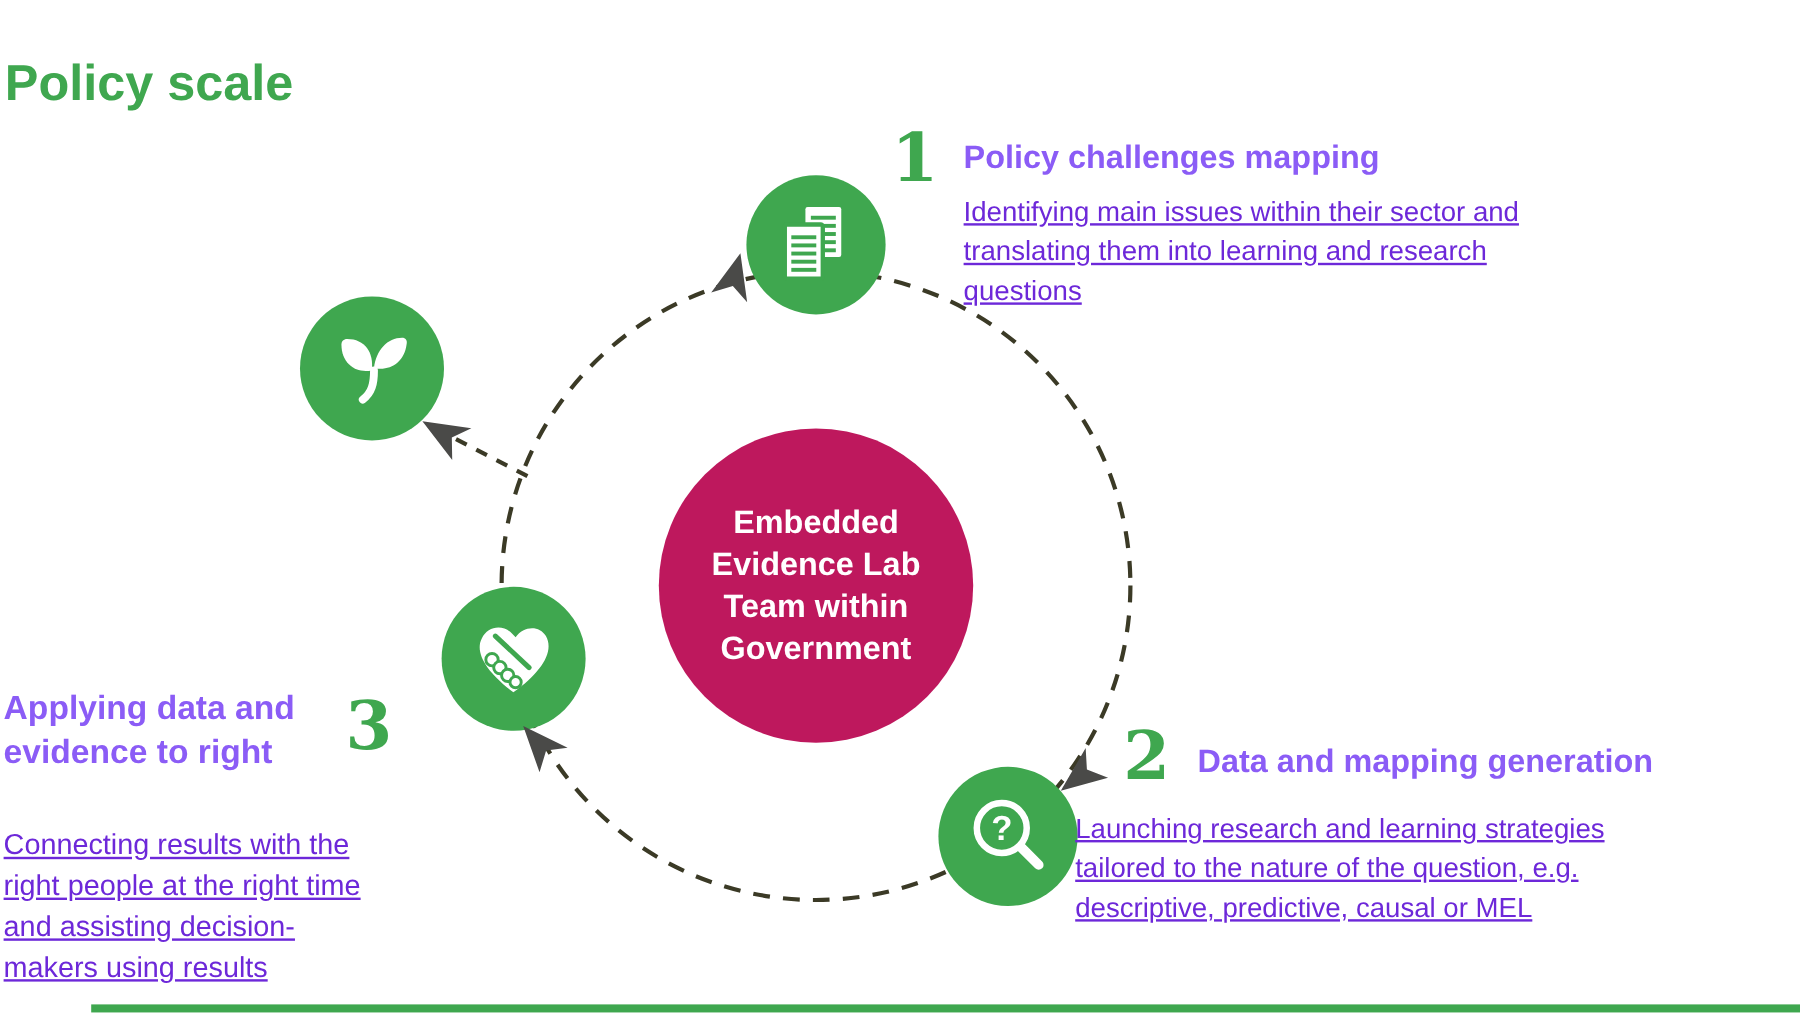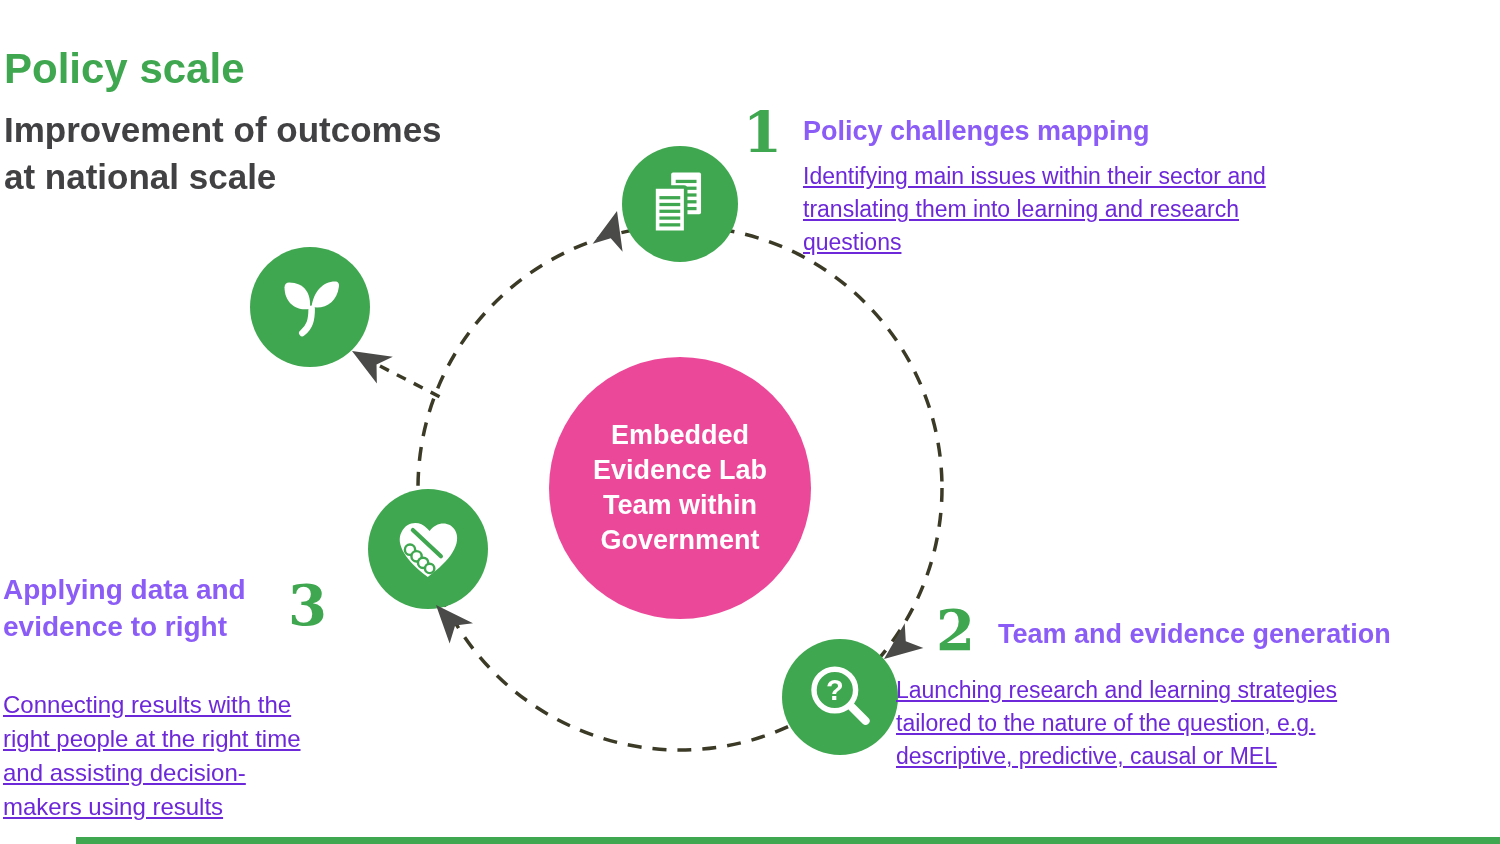--- a/index.html
+++ b/index.html
@@ -7,21 +7,21 @@
     position:relative;width:1500px;height:844px;background:#ffffff;
     overflow:hidden;font-family:"Liberation Sans",sans-serif;color:#414042;
   }
   .abs{position:absolute;}
   .page-title{left:4px;top:46px;font-size:42px;font-weight:bold;color:#3FA74F;line-height:1.1;}
   .page-subtitle{left:4px;top:106px;font-size:35px;font-weight:bold;color:#414042;line-height:47px;width:470px;}
   .overlay{left:0;top:0;width:1500px;height:844px;z-index:1;}
   .overlay-top{left:0;top:0;width:1500px;height:844px;z-index:3;pointer-events:none;}
   .center-circle{
     left:549px;top:357px;width:262px;height:262px;border-radius:50%;
-    background:#ec4899;z-index:2;display:flex;align-items:center;justify-content:center;
+    background:#be185d;z-index:2;display:flex;align-items:center;justify-content:center;
   }
   .center-label{width:205px;text-align:center;color:#ffffff;font-weight:bold;font-size:27px;line-height:35px;}
   .icon-circle{border-radius:50%;background:#3FA74F;z-index:2;display:flex;align-items:center;justify-content:center;}
   .icon-circle svg{width:78%;height:78%;}
   .ic-doc{left:622px;top:146px;width:116px;height:116px;}
   .ic-plant{left:250px;top:247px;width:120px;height:120px;}
   .ic-hand{left:368px;top:489px;width:120px;height:120px;}
   .ic-mag{left:782px;top:639px;width:116px;height:116px;}
   .step-num{font-family:"DejaVu Serif",serif;font-weight:bold;color:#3FA74F;font-size:56px;line-height:1;z-index:4;}
   .step-title{font-weight:bold;color:#8b5cf6;font-size:27px;line-height:34px;z-index:4;}
@@ -41,21 +41,20 @@
 <body>
 
 <div class="canvas">
 
   <svg class="abs overlay" viewBox="0 0 1500 844">
     <circle cx="680" cy="488" r="262" fill="none" stroke="#3B3A26" stroke-width="3.5" stroke-dasharray="14 11"></circle>
     <line x1="380" y1="366" x2="442" y2="398" stroke="#3B3A26" stroke-width="3.5" stroke-dasharray="10 9"></line>
   </svg>
 
   <div class="abs page-title">Policy scale</div>
-  <div class="abs page-subtitle">Improvement of outcomes at national scale</div>
 
   <div class="abs center-circle">
     <div class="center-label">Embedded Evidence Lab Team within Government</div>
   </div>
 
   <div class="abs icon-circle ic-doc">
     <svg viewBox="0 0 100 100">
       <rect x="40" y="15" width="33" height="46" rx="2" fill="#ffffff"></rect>
       <rect x="45" y="23" width="23" height="3.6" fill="#3FA74F"></rect>
       <rect x="45" y="30.5" width="23" height="3.6" fill="#3FA74F"></rect>
@@ -103,21 +102,21 @@
     <polygon fill="#4A4A48" points="0,0 -38,16 -28,1 -38,-15" transform="translate(884,659) rotate(143)"></polygon>
     <polygon fill="#4A4A48" points="0,0 -38,16 -28,1 -38,-15" transform="translate(436,605) rotate(-131)"></polygon>
     <polygon fill="#4A4A48" points="0,0 -38,16 -28,1 -38,-15" transform="translate(352,351) rotate(-149)"></polygon>
   </svg>
 
   <div class="abs step-num n1">1</div>
   <div class="abs step-title t1">Policy challenges mapping</div>
   <div class="abs step-desc d1">Identifying main issues within their sector and translating them into learning and research questions</div>
 
   <div class="abs step-num n2">2</div>
-  <div class="abs step-title t2">Team and evidence generation</div>
+  <div class="abs step-title t2">Data and mapping generation</div>
   <div class="abs step-desc d2">Launching research and learning strategies tailored to the nature of the question, e.g. descriptive, predictive, causal or MEL</div>
 
   <div class="abs step-title t3">Applying data and evidence to right</div>
   <div class="abs step-num n3">3</div>
   <div class="abs step-desc d3">Connecting results with the right people at the right time and assisting decision-makers using results</div>
 
   <div class="abs bottom-bar"></div>
 
 </div>
 

